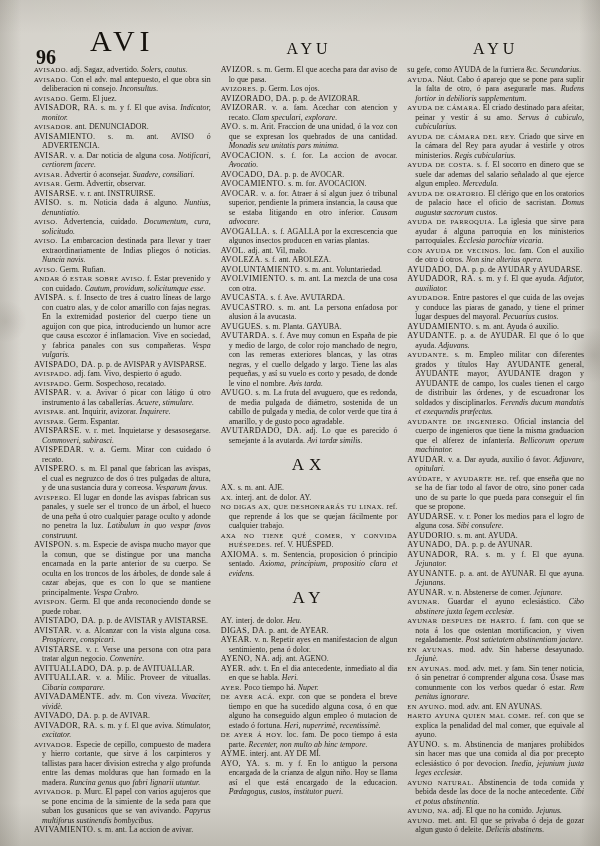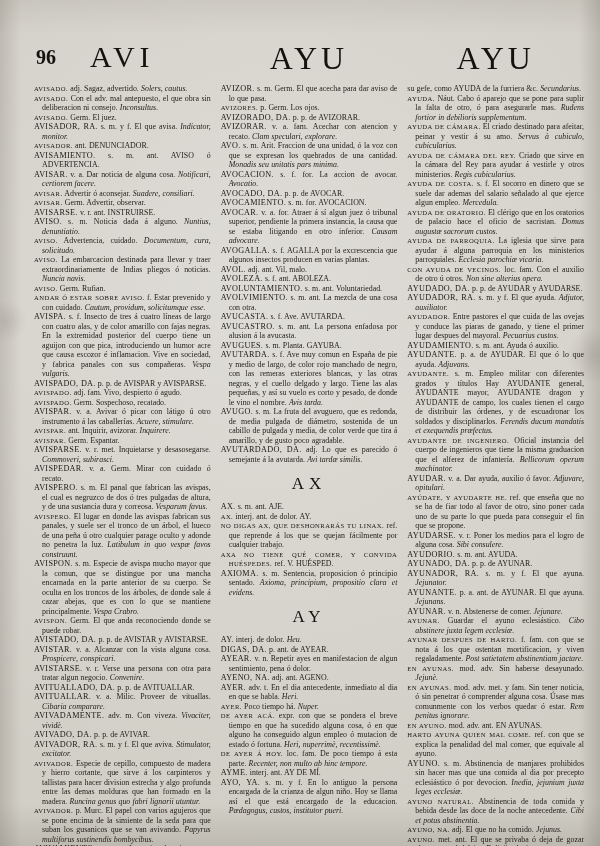--- a/index.html
+++ b/index.html
@@ -10,24 +10,24 @@
     background-image:
       radial-gradient(ellipse 130% 95% at 45% 35%, rgba(255,255,255,0.28), rgba(255,255,255,0) 65%),
       radial-gradient(circle 40px at 99% 42%, rgba(70,62,50,0.18), rgba(0,0,0,0) 70%),
       radial-gradient(circle 30px at 1% 38%, rgba(70,62,50,0.14), rgba(0,0,0,0) 70%),
       linear-gradient(90deg, rgba(80,74,62,0.20) 0%, rgba(0,0,0,0) 3.5%, rgba(0,0,0,0) 96.5%, rgba(80,74,62,0.22) 100%),
       linear-gradient(0deg, rgba(80,74,62,0.16) 0%, rgba(0,0,0,0) 5%),
       linear-gradient(180deg, rgba(80,74,62,0.10) 0%, rgba(0,0,0,0) 4%);
     font-family:"Liberation Serif", serif;
     color:#26221c;
   }
-  .masthead{position:relative;padding:40px 16px 4px 34px;}
+  .masthead{position:relative;padding:24px 16px 4px 34px;}
   .pageno{position:absolute;left:36px;top:46px;font-size:20px;font-weight:bold;color:#15120d;}
-  .heads{display:flex;gap:10px;align-items:flex-start;}
-  .colhead{flex:1;text-align:center;font-size:32px;letter-spacing:4px;color:#15120d;}
+  .heads{display:flex;gap:10px;align-items:flex-end;}
+  .colhead{flex:1;text-align:center;font-size:16px;letter-spacing:4px;color:#15120d;}
   .colhead.h1{font-size:30px;letter-spacing:5px;}
   .columns{display:flex;gap:10px;padding:3px 16px 0 34px;align-items:flex-start;}
   .col{flex:1;min-width:0;}
   .entry{
     margin:0;text-align:justify;font-size:7.9px;line-height:9.5px;
     padding-left:8px;text-indent:-8px;color:#26221c;
     word-spacing:0.2px;
   }
   .hw{font-size:8.2px;letter-spacing:0.3px;color:#1c1812;}
   .hw.sm{font-size:6.6px;letter-spacing:0.45px;}

